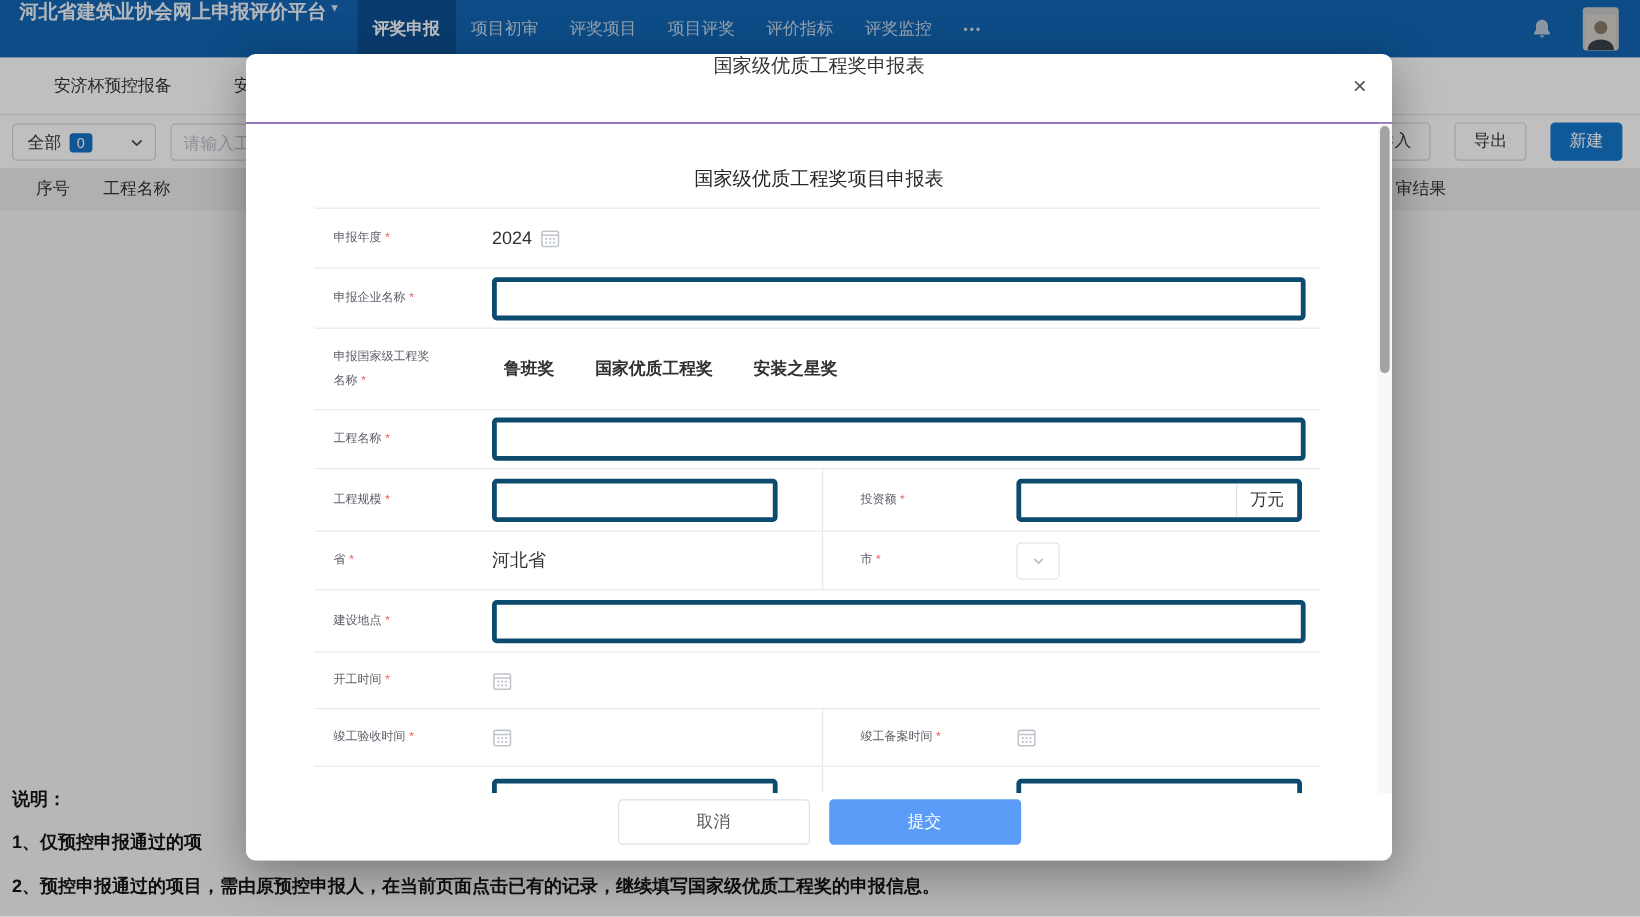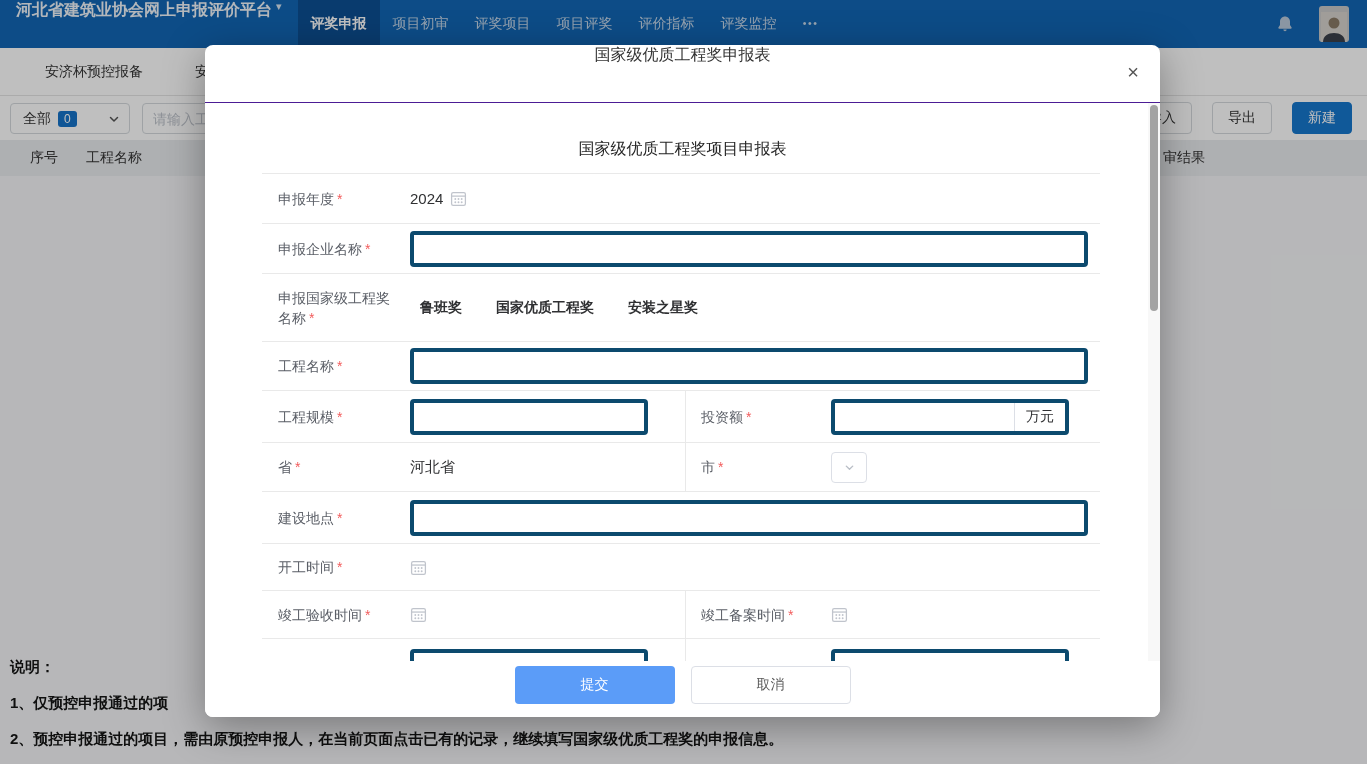--- a/index.html
+++ b/index.html
@@ -80,22 +80,22 @@
   .form-heading { position:absolute; left:0; width:100%; top:36px; text-align:center;
     font-size:16px; color:#262626; }
   .form-table { position:absolute; left:57px; top:70px; width:838px;
     border-top:1px solid #e9e9e9; }
   .frow { display:flex; align-items:center; border-bottom:1px solid #e9e9e9; }
   .h50{height:50px;} .h68{height:68px;} .h49{height:49px;} .h52{height:52px;}
   .h47{height:47px;} .h48{height:48px;}
   .fcol1 { flex:0 0 423px; display:flex; align-items:center; align-self:stretch; }
   .fcol2 { flex:1; display:flex; align-items:center; align-self:stretch;
     border-left:1px solid #e9e9e9; }
-  .flabel { flex:0 0 132px; margin-left:16px; font-size:14px; color:#5a5e66; line-height:20px; }
-  .fcol2 .flabel { flex:0 0 130px; margin-left:15px; }
+  .flabel { flex:0 0 132px; margin-left:16px; font-size:10px; color:#5a5e66; line-height:20px; }
+  .fcol2 .flabel { flex:0 0 130px; margin-left:31px; }
   .req { color:#f25b5b; margin-left:3px; }
   .ffield { display:flex; align-items:center; }
   .finput { height:36px; border:4px solid #0c4a6e; border-radius:4px; background:#fff; }
   .w-full { width:678px; }
   .w-half { width:238px; }
   .ftext { font-size:15px; color:#303133; }
   .year-val { font-size:15px; color:#303133; margin-right:7px; }
   .award-opts { display:flex; gap:34px; margin-left:10px;font-weight:bold; }
   .award-opt { font-size:14px; color:#303133; cursor:pointer; white-space:nowrap; }
   .inv-group { display:flex; align-items:stretch; }
@@ -356,16 +356,16 @@
       </div>
 
     </div>
 
     <div class="mb-scrollbar">
       <div class="mb-thumb"></div>
     </div>
   </div>
 
   <div class="modal-footer">
+    <button class="mf-btn mf-cancel">取消</button>
     <button class="mf-btn mf-submit">提交</button>
-    <button class="mf-btn mf-cancel">取消</button>
   </div>
 </div>
 
 </body></html>

